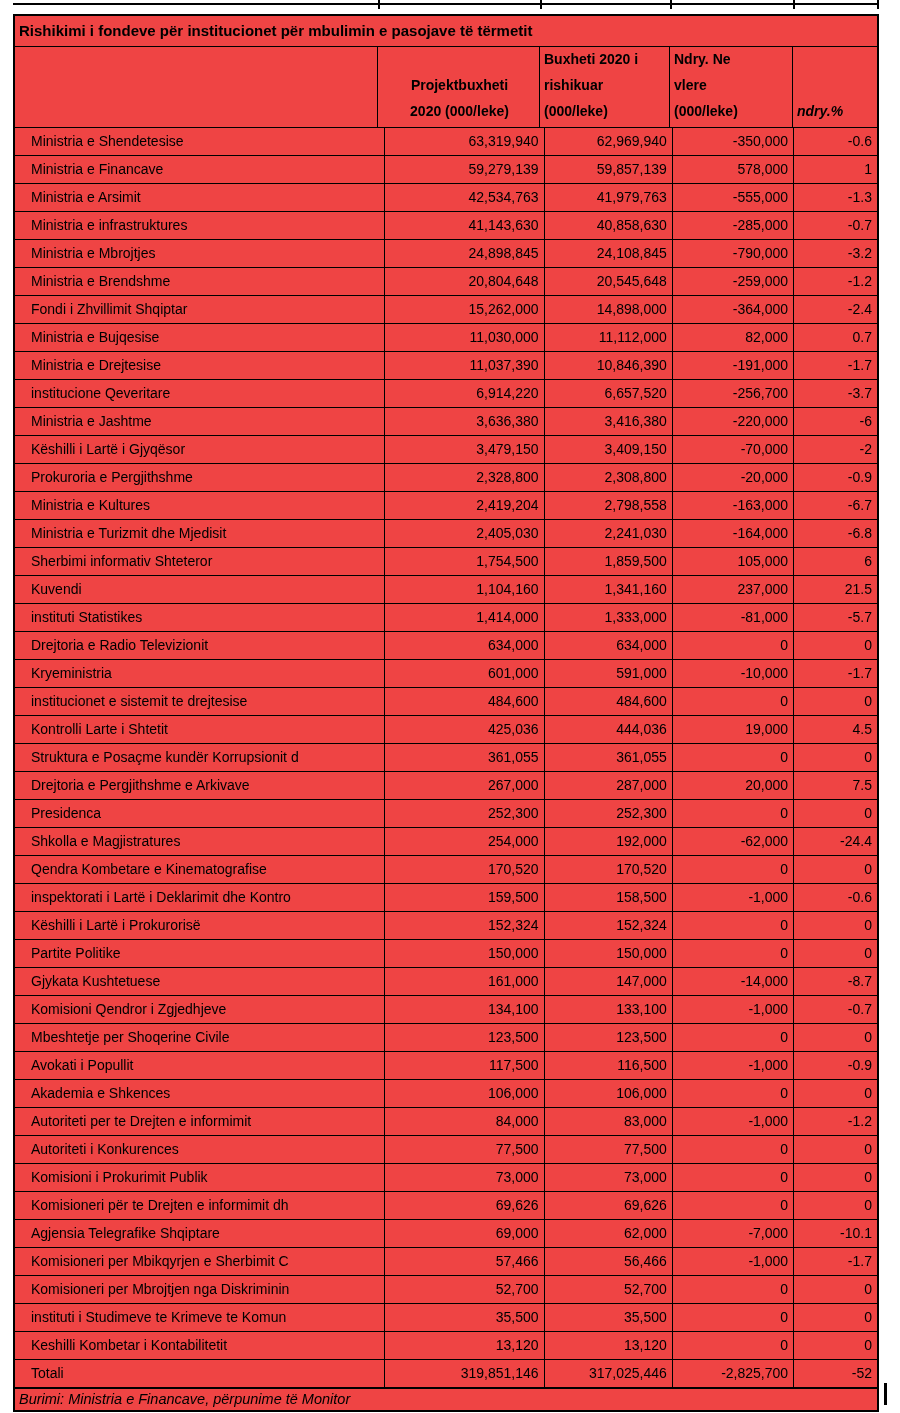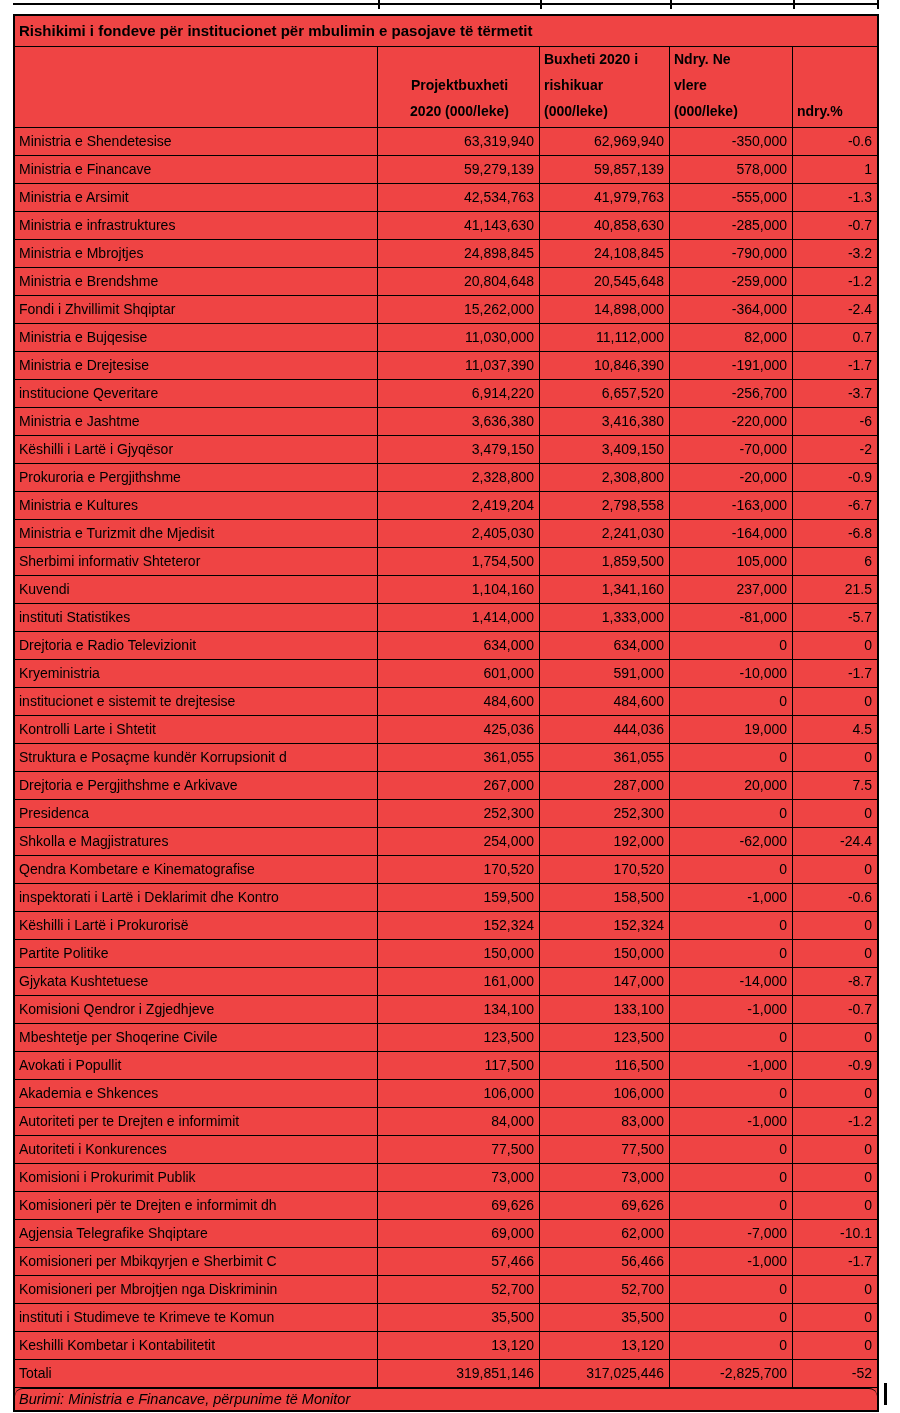--- a/index.html
+++ b/index.html
@@ -32,44 +32,44 @@
   }
 
   .header-row { display: flex; box-sizing: border-box; height: 81px; border-bottom: 1px solid #000; }
   .header-cell {
     box-sizing: border-box; border-right: 1px solid #000;
     display: flex; flex-direction: column; justify-content: flex-end;
     padding: 2px 2px 3px 4px;
     font-weight: bold; font-size: 14px; line-height: 26px;
     white-space: nowrap; overflow: hidden;
   }
-  .header-cell:last-child { border-right: none; }
+  .header-cell:last-child { border-right: none; font-style: italic; }
 
   .row { display: flex; box-sizing: border-box; height: 28px; border-bottom: 1px solid #000; font-size: 14px; }
   .row .c {
     box-sizing: border-box; border-right: 1px solid #000;
     line-height: 26px; white-space: nowrap; overflow: hidden;
   }
   .row .c:last-child { border-right: none; }
-  .c.namecell { padding-left: 4px; }
+  .c.namecell { padding-left: 4px; margin-left: 12px; }
   .c.numcell { text-align: right; padding-right: 5px; }
   .row.total { font-weight: normal; }
   .row.total .c { border-bottom: none; }
 
   .col0 { width: 363px; }
   .col1 { width: 162px; text-align: center; }
   .col2 { width: 130px; }
   .col3 { width: 123px; }
   .col4 { width: 84px; }
 
   .footer-row {
     box-sizing: border-box; height: 22px; line-height: 20px;
     border-top: 1px solid #000;
     font-style: italic; font-size: 14.5px; padding-left: 4px;
-    white-space: nowrap; overflow: hidden; border-radius: 8px;
+    white-space: nowrap; overflow: hidden;
   }
 
   .cursor-mark { position: absolute; left: 884px; top: 1383px; width: 3px; height: 22px; background: #000; }
 </style>
 </head>
 <body>
 
 <div class="canvas">
 
   <div class="top-line"></div>

